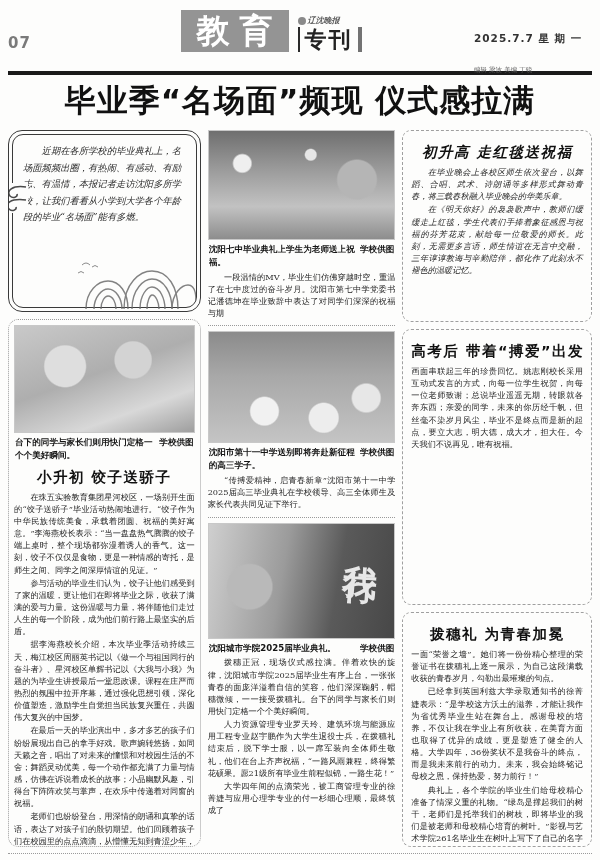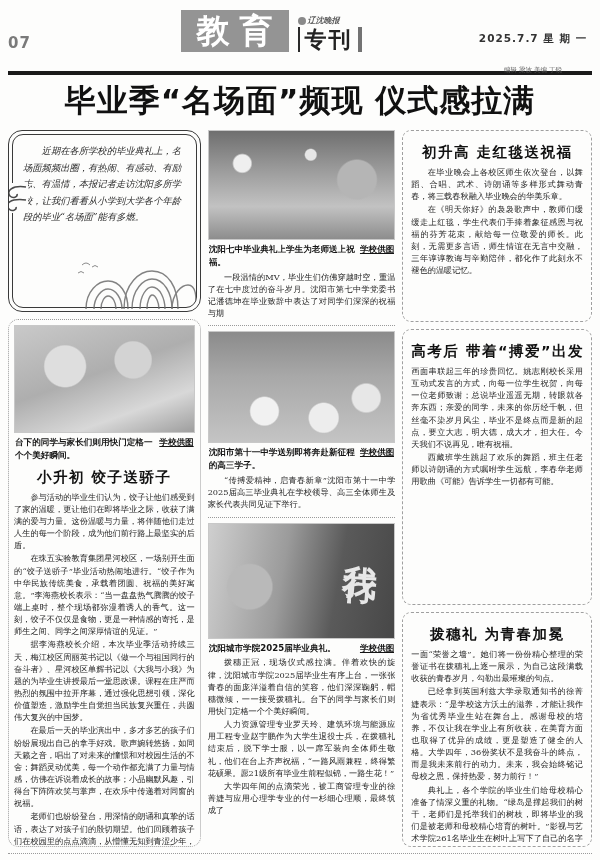--- a/index.html
+++ b/index.html
@@ -26,21 +26,21 @@
     padding:3px 6px 3px 16px; line-height:1.1;
   }
   .mast-right { display:flex; flex-direction:column; align-items:flex-start; padding-left:5px; }
   .brand { display:flex; align-items:center; gap:2px; font-size:8px; font-weight:bold; font-style:italic; color:#5d5d5d; margin-bottom:1px; }
   .brand-circle-icon { width:8px; height:8px; border-radius:50%; background:#8a8a8a; display:inline-block; }
   .mast-sub {
     font-size:22px; font-weight:900; letter-spacing:2px; color:#222;
     border-left:2px solid #2a2a2a; border-right:4px solid #737373;
     padding:0 5px; line-height:1.15;
   }
-  .dateline { width:118px; text-align:center; margin-top:26px; }
+  .dateline { width:118px; text-align:left; margin-top:26px; }
   .date { font-size:10.5px; font-weight:bold; color:#333; letter-spacing:1px; }
   .editors { font-size:6.5px; color:#555; margin-top:20px; }
   .rule { height:4px; background:#1a1a1a; margin:3px 0 5px 0; }
   
   h1 {
     text-align:center; font-size:31px; font-weight:900; color:#111;
     letter-spacing:1px; margin:4px 0 8px 0; white-space:nowrap;
   }
   
   .columns { display:flex; gap:7px; height:724px; overflow:hidden; border-bottom:1px dotted #9a9a9a; padding-bottom:2px; }
@@ -96,38 +96,38 @@
       linear-gradient(100deg,#cfcfcf 0%,#9b9b9b 40%,#5a5a5a 68%,#474747 100%);
   }
   .photo-overlay {
     position:absolute; right:8px; top:14px;
     color:#f4f4f4; font-family:"DejaVu Serif", serif;
     font-size:34px; font-weight:bold; writing-mode:vertical-rl;
     letter-spacing:6px; transform:rotate(4deg); opacity:.92;
   }
   
   .caption { font-size:8.6px; font-weight:bold; color:#151515; line-height:1.5; margin:3px 1px 2px 1px; overflow:hidden; }
-  .credit { float:right; font-weight:bold;text-decoration:underline; }
+  .credit { float:right; font-weight:bold; }
   
   h2 { text-align:center; font-size:14.5px; font-weight:900; color:#111; letter-spacing:1.5px; margin:6px 0 4px 0; white-space:nowrap; }
   
   .body-text p {
     font-family:"DejaVu Serif", serif;
     font-size:8.2px; line-height:1.48; color:#262626;
     text-align:justify; text-indent:2em; margin-bottom:1px;
   }
   .body-text p.cont { text-indent:0; }
   
   .lbox { border:1px dotted #9a9a9a; border-radius:10px; padding:5px 5px 4px 5px; height:528px; overflow:hidden; }
   
   .seg { border-bottom:1px dotted #9a9a9a; padding-bottom:5px; margin-bottom:5px; }
   .seg.last { border-bottom:none; }
   
   .rbox { border:1px dashed #9f9f9f; border-radius:9px; padding:6px 8px 5px 8px; margin-bottom:7px; overflow:hidden; }
-  .rbox1 { height:192px; }
+  .rbox1 { height:192px;font-style:italic; }
   .rbox2 { height:276px; }
   .rbox3 { height:235px; }
 </style>
 </head>
 <body>
 
 <div class="page">
 
   <div class="header">
     <div class="pagenum">07</div>
@@ -173,22 +173,22 @@
         </svg>
       </div>
 
       <div class="lbox body-text">
         <div class="photo p2"></div>
         <div class="caption">
           <span class="credit">学校供图</span>
           <span>台下的同学与家长们则用快门定格一个个美好瞬间。</span>
         </div>
         <h2>小升初 饺子送骄子</h2>
+        <p>在珠五实验教育集团星河校区，一场别开生面的“饺子送骄子”毕业活动热闹地进行。“饺子作为中华民族传统美食，承载着团圆、祝福的美好寓意。”李海燕校长表示：“当一盘盘热气腾腾的饺子端上桌时，整个现场都弥漫着诱人的香气。这一刻，饺子不仅仅是食物，更是一种情感的寄托，是师生之间、同学之间深厚情谊的见证。”</p>
         <p>参与活动的毕业生们认为，饺子让他们感受到了家的温暖，更让他们在即将毕业之际，收获了满满的爱与力量。这份温暖与力量，将伴随他们走过人生的每一个阶段，成为他们前行路上最坚实的后盾。</p>
-        <p>在珠五实验教育集团星河校区，一场别开生面的“饺子送骄子”毕业活动热闹地进行。“饺子作为中华民族传统美食，承载着团圆、祝福的美好寓意。”李海燕校长表示：“当一盘盘热气腾腾的饺子端上桌时，整个现场都弥漫着诱人的香气。这一刻，饺子不仅仅是食物，更是一种情感的寄托，是师生之间、同学之间深厚情谊的见证。”</p>
         <p>据李海燕校长介绍，本次毕业季活动持续三天，梅江校区周丽英书记以《做一个与祖国同行的奋斗者》、星河校区单辉书记以《大我与小我》为题的为毕业生讲授最后一堂思政课。课程在庄严而热烈的氛围中拉开序幕，通过强化思想引领，深化价值塑造，激励学生自觉担当民族复兴重任，共圆伟大复兴的中国梦。</p>
         <p>在最后一天的毕业演出中，多才多艺的孩子们纷纷展现出自己的拿手好戏。歌声婉转悠扬，如同天籁之音，唱出了对未来的憧憬和对校园生活的不舍；舞蹈灵动优美，每一个动作都充满了力量与情感，仿佛在诉说着成长的故事；小品幽默风趣，引得台下阵阵欢笑与掌声，在欢乐中传递着对同窗的祝福。</p>
         <p>老师们也纷纷登台，用深情的朗诵和真挚的话语，表达了对孩子们的殷切期望。他们回顾着孩子们在校园里的点点滴滴，从懵懂无知到青涩少年，再到如今即将展翅高飞的学子，每一步成长都凝聚着老师们的心血。“孩子们，你们是我心中最璀璨的星星，无论未来走到哪里，都要记得母校永远是你们的家。”老师们的话语如同一股暖流，流淌在孩子们心间，让他们感受到了无尽的关爱与支持。</p>
       </div>
     </div>
 
     <div class="col col-mid body-text">
       <div class="seg">
         <div class="photo p1"></div>
         <div class="caption">
@@ -224,21 +224,20 @@
     <div class="col col-right body-text">
       <section class="rbox rbox1">
         <h2>初升高 走红毯送祝福</h2>
         <p>在毕业晚会上各校区师生依次登台，以舞蹈、合唱、武术、诗朗诵等多样形式舞动青春，将三载春秋融入毕业晚会的华美乐章。</p>
         <p>在《明天你好》的袅袅歌声中，教师们缓缓走上红毯，学生代表们手捧着象征感恩与祝福的芬芳花束，献给每一位敬爱的师长。此刻，无需更多言语，师生情谊在无言中交融，三年谆谆教诲与辛勤陪伴，都化作了此刻永不褪色的温暖记忆。</p>
       </section>
 
       <section class="rbox rbox2">
         <h2>高考后 带着“搏爱”出发</h2>
         <p class="cont">画面串联起三年的珍贵回忆。姚志刚校长采用互动式发言的方式，向每一位学生祝贺，向每一位老师致谢；总说毕业遥遥无期，转眼就各奔东西；亲爱的同学，未来的你历经千帆，但丝毫不染岁月风尘，毕业不是终点而是新的起点，要立大志，明大德，成大才，担大任。今天我们不说再见，唯有祝福。</p>
-        <p>西藏班学生跳起了欢乐的舞蹈，班主任老师以诗朗诵的方式嘱咐学生远航，李春华老师用歌曲《可能》告诉学生一切都有可能。</p>
       </section>
 
       <section class="rbox rbox3">
         <h2>拨穗礼 为青春加冕</h2>
         <p class="cont">一面“荣誉之墙”。她们将一份份精心整理的荣誉证书在拨穗礼上逐一展示，为自己这段满载收获的青春岁月，勾勒出最璀璨的句点。</p>
         <p>已经拿到英国利兹大学录取通知书的徐菁婕表示：“是学校这方沃土的滋养，才能让我作为省优秀毕业生站在舞台上。感谢母校的培养，不仅让我在学业上有所收获，在美育方面也取得了优异的成绩，更是塑造了健全的人格。大学四年，36份奖状不是我奋斗的终点，而是我未来前行的动力。未来，我会始终铭记母校之恩，保持热爱，努力前行！”</p>
         <p>典礼上，各个学院的毕业生们给母校精心准备了情深义重的礼物。“绿岛是撑起我们的树干，老师们是托举我们的树枝，即将毕业的我们是被老师和母校精心培育的树叶。”影视与艺术学院261名毕业生在树叶上写下了自己的名字和对母校的祝福，寓意“枝繁心念，根在师恩”。智能与工程学院刘欣宇等毕业生们，以徐伟浩校长的摄影作品“一座山”为灵感，用纸雕重现光影的魅力，六层卡纸的每一道刻痕，都是毕业生们对绿岛感情的叠加，也是学业之路完成的完整印记。</p>
 
       </section>
     </div>

